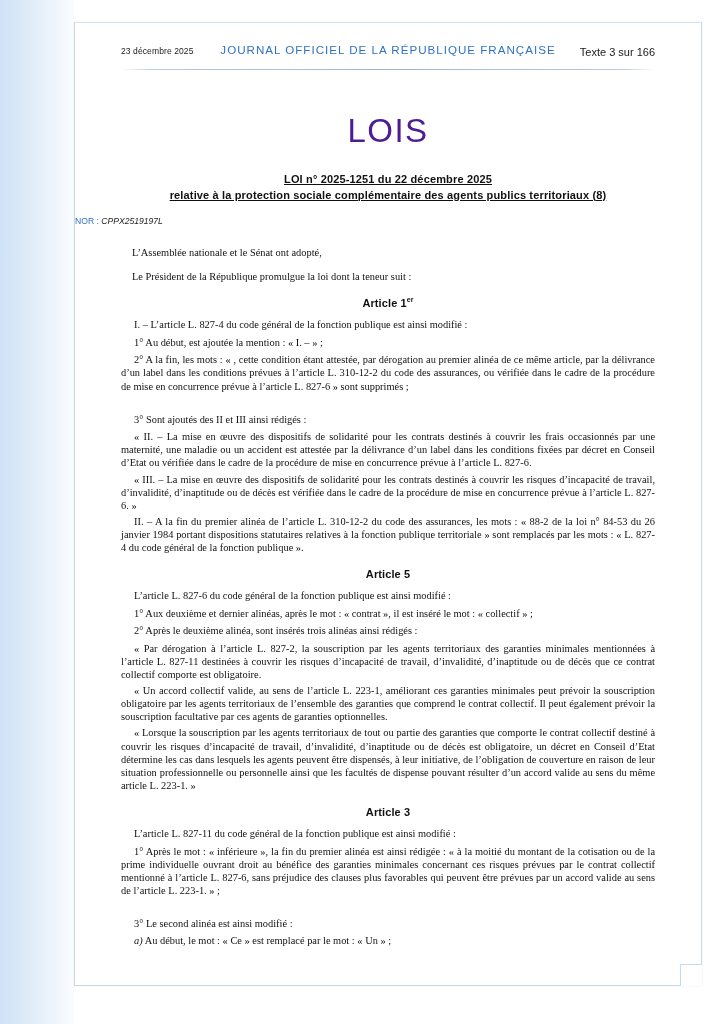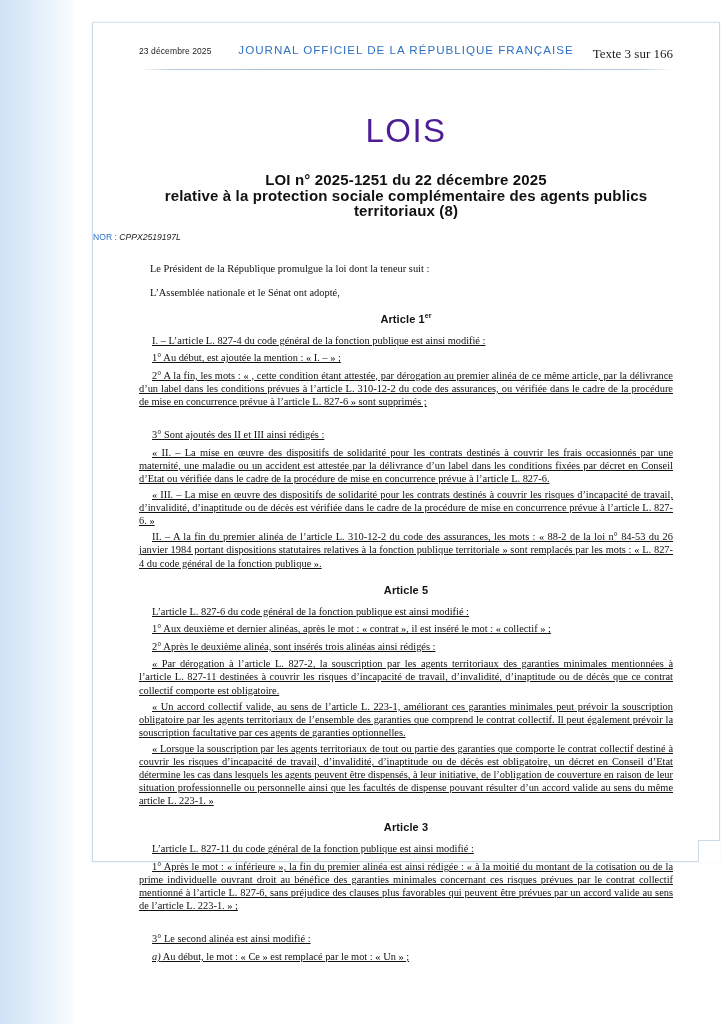--- a/index.html
+++ b/index.html
@@ -24,24 +24,24 @@
   #left-rail {
     position: absolute;
     left: 0;
     top: 0;
     width: 74px;
     height: 1024px;
     background: linear-gradient(to right, #cfe2f5 0%, #dcebf8 35%, #f0f6fc 78%, #fbfdff 100%);
   }
   #page {
     position: absolute;
-    left: 92px;
+    left: 74px;
     top: 22px;
     width: 628px;
-    height: 840px;
+    height: 964px;
     background: #ffffff;
     border: 1px solid #c9d9ea;
     border-top-color: #d6e4f1;
     box-sizing: border-box;
     box-shadow: 0 0 2px rgba(120,150,180,0.18);
   }
   #page-fold {
     position: absolute;
     right: -1px;
     bottom: -1px;
@@ -83,22 +83,22 @@
     font-family: "Liberation Sans", sans-serif;
     font-size: 11.6px;
     color: #2f72c4;
     letter-spacing: 1.0px;
     white-space: nowrap;
   }
   .runhead-right {
     position: absolute;
     right: 0;
     top: 3px;
-    font-family: Liberation Serif, serif;
-    font-size: 13px;
+    font-family: Liberation Sans, sans-serif;
+    font-size: 11px;
     color: #1b1b1b;
     white-space: nowrap;
   }
   .runrule {
     margin: 4px 46px 0 46px;
     height: 1px;
     background: linear-gradient(to right, #ffffff 0%, #b9cbdd 6%, #9fb6cc 50%, #b9cbdd 94%, #ffffff 100%);
   }
 
   
@@ -109,25 +109,26 @@
     font-size: 33px;
     font-weight: 400;
     color: #4c1d95;
     letter-spacing: 1.5px;
   }
   .law-title {
     margin-top: 22px;
     text-align: center;
     font-family: "Liberation Sans", sans-serif;
     font-weight: bold;
-    font-size: 15px;
+    font-size: 11px;
     color: #111111;
     line-height: 15.5px;
     letter-spacing: 0.15px;
     padding: 0 60px;
+    text-decoration: underline;
   }
   .nor {
     margin-top: 13px;
     font-family: "Liberation Sans", sans-serif;
     font-size: 8.6px;
     color: #2f72c4;
   }
   .nor .nor-value {
     font-style: italic;
     color: #1b1b1b;
@@ -147,21 +148,20 @@
     text-justify: inter-word;
     hyphens: none;
   }
   p.intro {
     text-indent: 11px;
     margin-bottom: 11px;
   }
   p.para {
     text-indent: 13px;
     margin-bottom: 4.5px;
-    text-decoration: underline;
   }
   p.para.tight {
     margin-bottom: 3px;
   }
   h2.article {
     margin: 14px 0 9px 0;
     text-align: center;
     font-family: "Liberation Sans", sans-serif;
     font-weight: bold;
     font-size: 11px;
@@ -200,22 +200,22 @@
         <div>LOI n° 2025-1251 du 22 décembre 2025</div>
         <div>relative à la protection sociale complémentaire des agents publics territoriaux (8)</div>
       </div>
 
       <div class="nor">
         <span>NOR : </span><span class="nor-value">CPPX2519197L</span>
       </div>
 
       <div class="body-col">
 
+        <p class="intro">L’Assemblée nationale et le Sénat ont adopté,</p>
         <p class="intro">Le Président de la République promulgue la loi dont la teneur suit :</p>
-        <p class="intro">L’Assemblée nationale et le Sénat ont adopté,</p>
 
         <h2 class="article"><span>Article 1</span><sup>er</sup></h2>
         <p class="para">I. – L’article L. 827-4 du code général de la fonction publique est ainsi modifié :</p>
         <p class="para">1° Au début, est ajoutée la mention : « I. – » ;</p>
         <p class="para tight">2° A la fin, les mots : « , cette condition étant attestée, par dérogation au premier alinéa de ce même article, par la délivrance d’un label dans les conditions prévues à l’article L. 310-12-2 du code des assurances, ou vérifiée dans le cadre de la procédure de mise en concurrence prévue à l’article L. 827-6 » sont supprimés ;</p>
         <p class="para sp-before">3° Sont ajoutés des II et III ainsi rédigés :</p>
         <p class="para tight">« II. – La mise en œuvre des dispositifs de solidarité pour les contrats destinés à couvrir les frais occasionnés par une maternité, une maladie ou un accident est attestée par la délivrance d’un label dans les conditions fixées par décret en Conseil d’Etat ou vérifiée dans le cadre de la procédure de mise en concurrence prévue à l’article L. 827-6.</p>
         <p class="para tight">« III. – La mise en œuvre des dispositifs de solidarité pour les contrats destinés à couvrir les risques d’incapacité de travail, d’invalidité, d’inaptitude ou de décès est vérifiée dans le cadre de la procédure de mise en concurrence prévue à l’article L. 827-6. »</p>
         <p class="para tight">II. – A la fin du premier alinéa de l’article L. 310-12-2 du code des assurances, les mots : « 88-2 de la loi n° 84-53 du 26 janvier 1984 portant dispositions statutaires relatives à la fonction publique territoriale » sont remplacés par les mots : « L. 827-4 du code général de la fonction publique ».</p>
 

